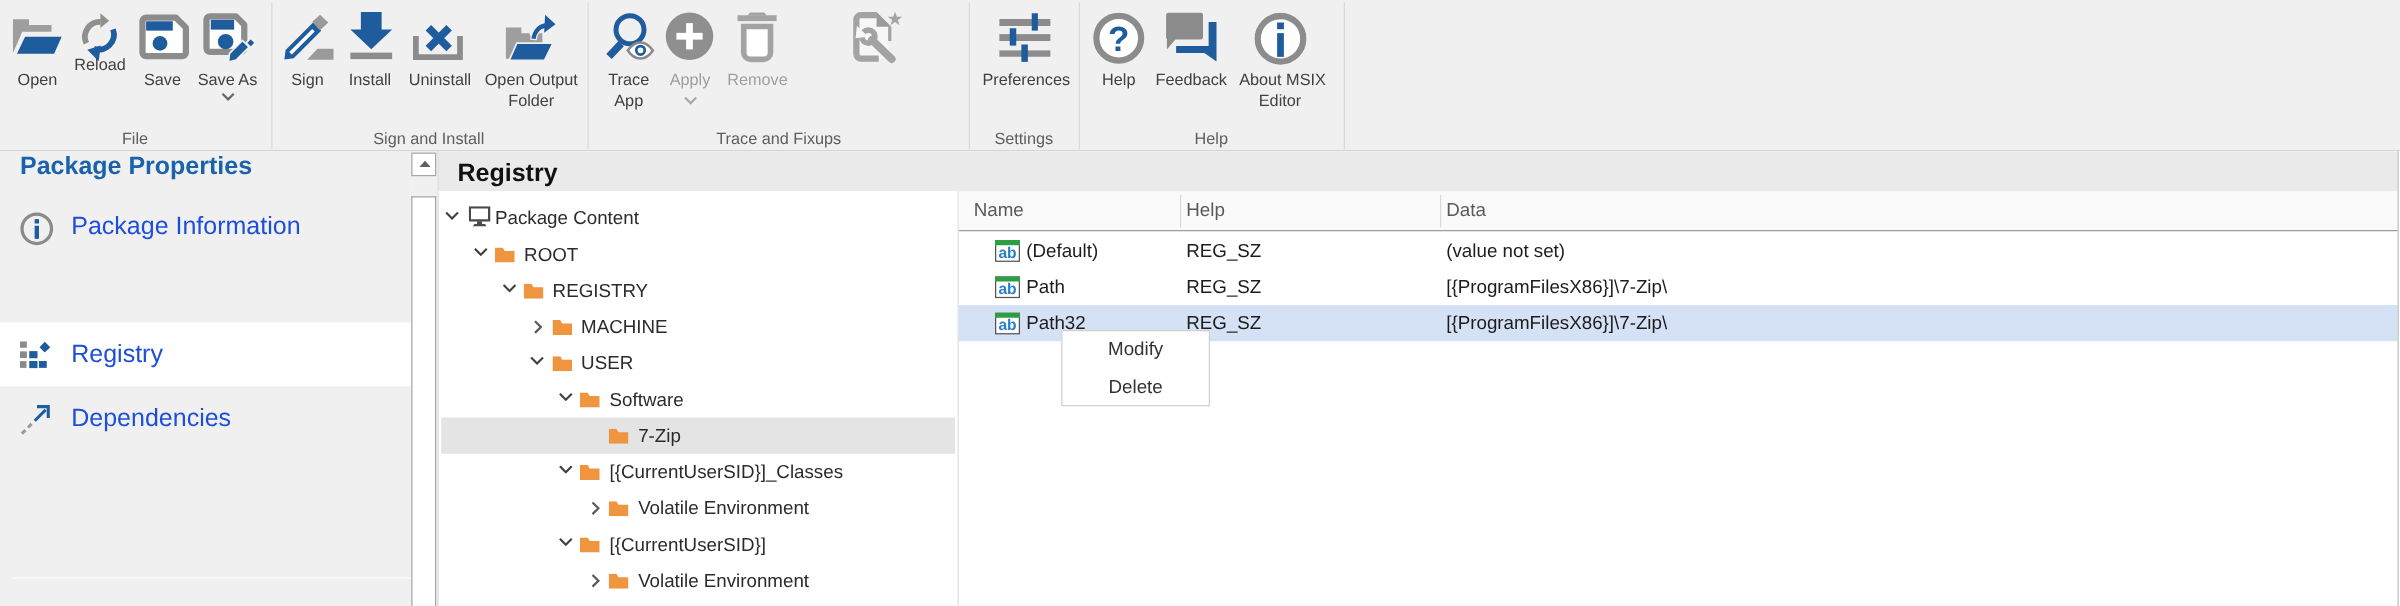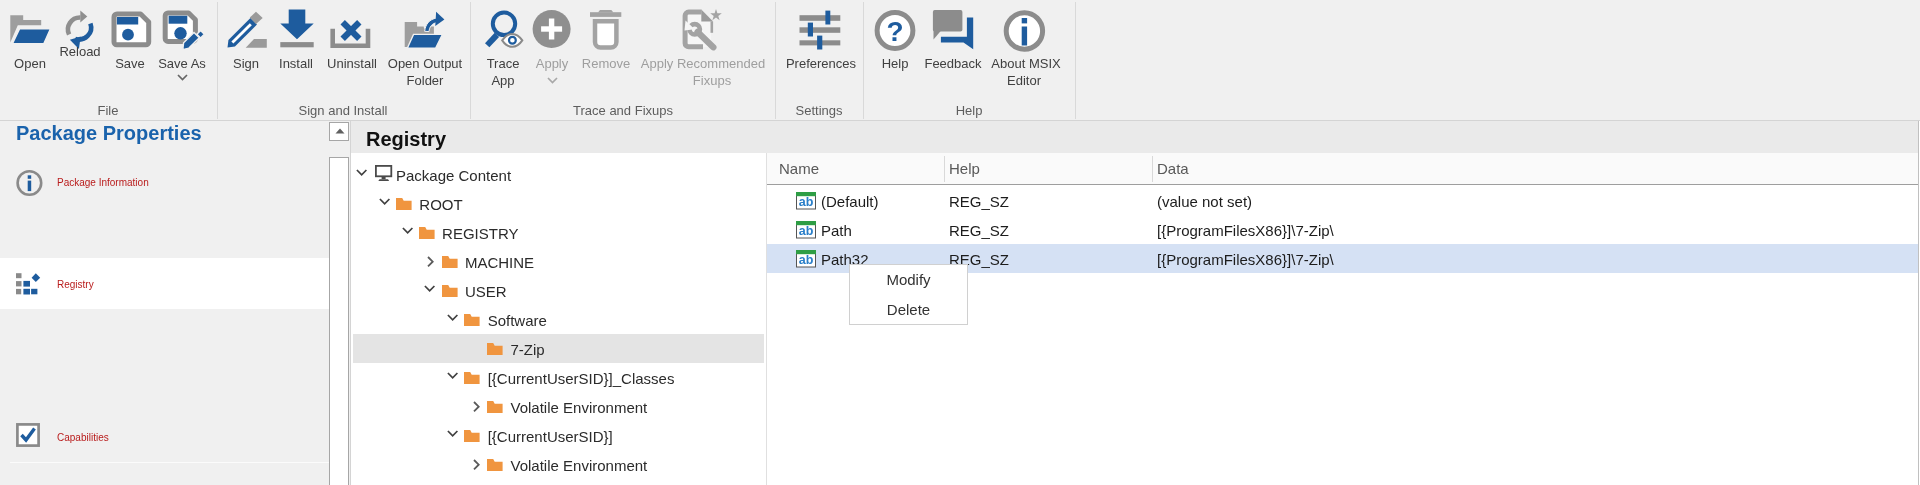--- a/index.html
+++ b/index.html
@@ -5,21 +5,21 @@
 *{margin:0;padding:0;box-sizing:border-box}
 html,body{width:1920px;height:485px;overflow:hidden;font-family:"Liberation Sans",sans-serif;background:#fff}
 .abs{position:absolute}
 #ribbon{position:absolute;left:0;top:0;width:1920px;height:121px;background:#f0f0f0;border-bottom:1px solid #d4d4d4}
 .gsep{position:absolute;top:2px;height:117px;width:1px;background:#d9d9d9}
 .glabel{position:absolute;top:103px;height:16px;line-height:16px;font-size:13px;color:#5d5d5d;transform:translateX(-50%);white-space:nowrap}
 .rlabel{position:absolute;font-size:13px;color:#404040;transform:translateX(-50%);white-space:nowrap;line-height:17px;text-align:center}
 .rlabel.dis{color:#9e9e9e}
 #sidebar{position:absolute;left:0;top:121px;width:330px;height:364px;background:#f0f0f0}
 .sbitem{position:absolute;left:0;width:330px;height:51px}
-.sbitem .lbl{position:absolute;left:57px;top:50%;transform:translateY(-50%);font-size:10px;color:#b91c1c}
+.sbitem .lbl{position:absolute;left:57px;top:50%;transform:translateY(-50%);font-size:20px;color:#1d4ed8}
 #sbhead{position:absolute;left:16px;top:122px;font-size:20px;font-weight:bold;color:#1a63ac}
 #vscroll{position:absolute;left:330px;top:121px;width:20px;height:364px;background:#f0f0f0}
 #content{position:absolute;left:350px;top:121px;width:1570px;height:364px;background:#fff;border-left:1px solid #d4d4d4}
 #titleband{position:absolute;left:351px;top:121px;width:1567px;height:32px;background:#eaeaea}
 #titleband .t{position:absolute;left:15px;top:7px;font-size:20px;font-weight:bold;color:#111}
 .trow{position:absolute;height:29px;font-size:15px;color:#2b2b2b}
 .trow .txt{position:absolute;top:50%;transform:translateY(-50%);white-space:nowrap}
 #table{position:absolute;left:767px;top:153px;width:1151px;height:332px}
 .th{position:absolute;top:0;height:32px;line-height:32px;font-size:15px;color:#595959}
 .row{position:absolute;width:1151px;height:29px;font-size:15px;color:#1c1c1c}
@@ -140,21 +140,20 @@
   <div class="rlabel" style="left:80px;top:43px">Reload</div>
   <div class="rlabel" style="left:130px;top:55px">Save</div>
   <div class="rlabel" style="left:182px;top:55px">Save As</div>
   <div class="rlabel" style="left:246px;top:55px">Sign</div>
   <div class="rlabel" style="left:296px;top:55px">Install</div>
   <div class="rlabel" style="left:352px;top:55px">Uninstall</div>
   <div class="rlabel" style="left:425px;top:55px">Open Output<br>Folder</div>
   <div class="rlabel" style="left:503px;top:55px">Trace<br>App</div>
   <div class="rlabel dis" style="left:552px;top:55px">Apply</div>
   <div class="rlabel dis" style="left:606px;top:55px">Remove</div>
-  <div class="rlabel dis" style="left:703px;top:55px">Apply Recommended<br><span style="position:relative;left:9px">Fixups</span></div>
   <div class="rlabel" style="left:821px;top:55px">Preferences</div>
   <div class="rlabel" style="left:895px;top:55px">Help</div>
   <div class="rlabel" style="left:953px;top:55px">Feedback</div>
   <div class="rlabel" style="left:1026px;top:55px">About MSIX<br><span style="position:relative;left:-2px">Editor</span></div>
 </div>
 <div id="sidebar">
   <div class="sbitem" style="top:35px">
     <svg class="abs" style="left:16px;top:13px" width="28" height="28" viewBox="0 0 28 28">
       <circle cx="13.4" cy="14" r="11.8" fill="none" stroke="#8a8a8a" stroke-width="2.6"></circle>
       <rect x="11.7" y="6.3" width="3.5" height="3.5" fill="#1e5c9e"></rect>
@@ -171,26 +170,27 @@
       </g>
       <g fill="#1e5c9e">
         <rect x="9.4" y="11.9" width="6.6" height="5.7"></rect>
         <rect x="9.4" y="19.8" width="6.6" height="5.7"></rect>
         <rect x="17.1" y="19.8" width="6.3" height="5.5"></rect>
         <path d="M21.8 4.3 L26.2 8.8 L21.8 12.9 L17.6 8.8 Z"></path>
       </g>
     </svg>
     <span class="lbl">Registry</span>
     </div>
-  <div class="sbitem" style="top:290px">
-    <svg class="abs" style="left:16px;top:12px" width="25" height="25" viewBox="0 0 25 25">
-      <rect x="1.4" y="1.4" width="21.2" height="21.2" fill="#fff" stroke="#8a8a8a" stroke-width="2.7"></rect>
-      <path d="M5.5 12 L10 17 L18.5 5.5" fill="none" stroke="#1e5c9e" stroke-width="3.4"></path>
-    </svg>
-    <span class="lbl">Capabilities</span>
+  <div class="sbitem" style="top:188px">
+    <svg class="abs" style="left:16px;top:12px" width="26" height="28" viewBox="0 0 26 28">
+      <path d="M1.5 25.9 L11 16.4" stroke="#9a9a9a" stroke-width="2.4" stroke-dasharray="4 3" fill="none"></path>
+      <path d="M11.8 15.6 L20.5 6.9" stroke="#1e5c9e" stroke-width="2.4" fill="none"></path>
+      <path d="M13.6 4.3 H22.6 V13.3" stroke="#1e5c9e" stroke-width="2.5" fill="none"></path>
+    </svg>
+    <span class="lbl">Dependencies</span>
     </div>
   <div style="position:absolute;top:341px;left:10px;width:319px;height:1px;background:#fbfbfb"></div>
 </div>
 <div id="sbhead">Package Properties</div>
 <div id="vscroll">
   <div style="position:absolute;left:-1px;top:1px;width:20px;height:19px;background:#fff;border:1px solid #a6a6a6"></div>
   <div style="position:absolute;left:-1px;top:36px;width:20px;height:329px;background:#fff;border:1px solid #a6a6a6;border-bottom:none"></div>
 </div>
 <svg class="abs" style="left:334px;top:127px" width="12" height="8" viewBox="0 0 12 8">
     <path d="M6 1.5 L10.5 6.5 L1.5 6.5 Z" fill="#606060"></path>

